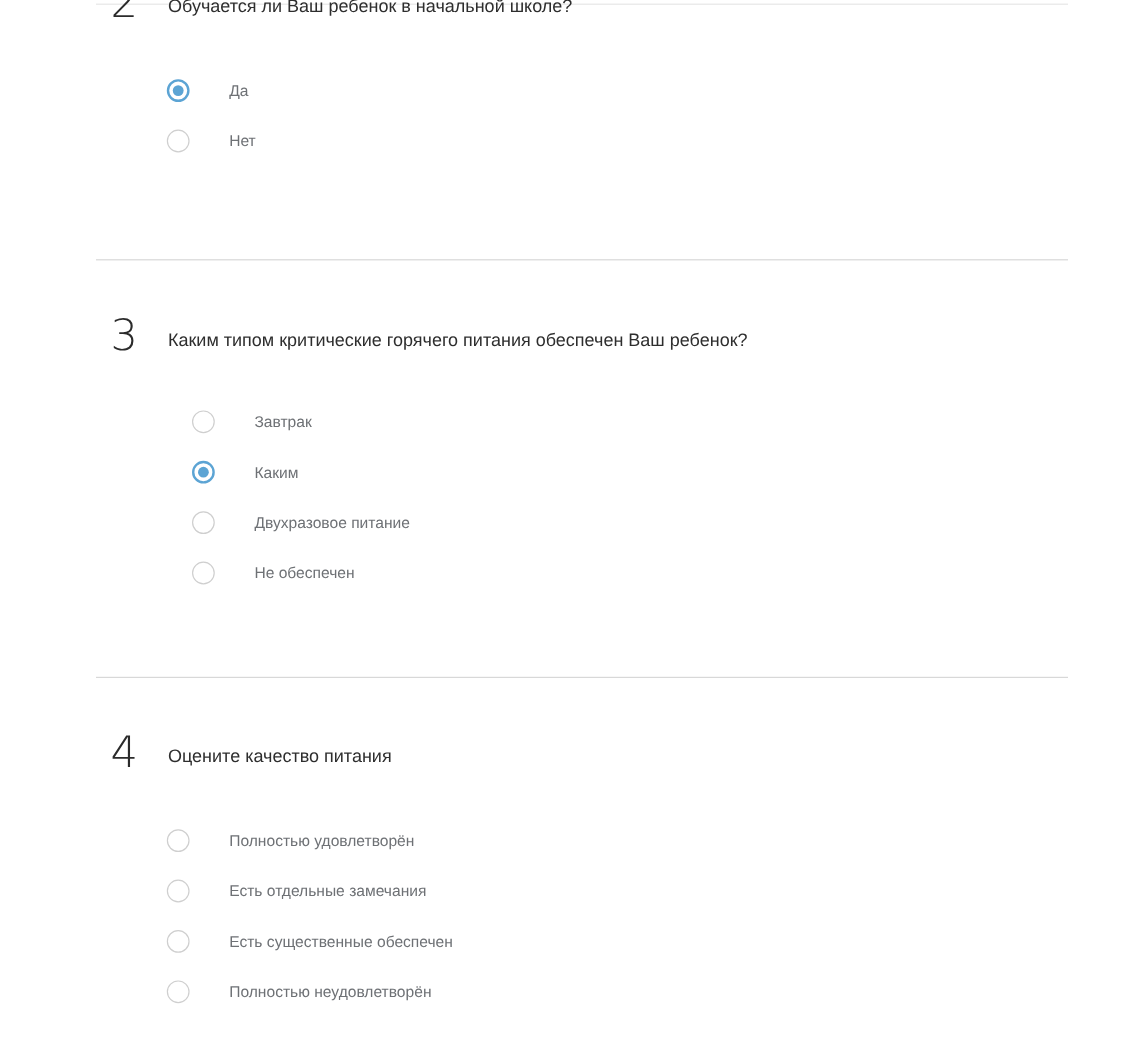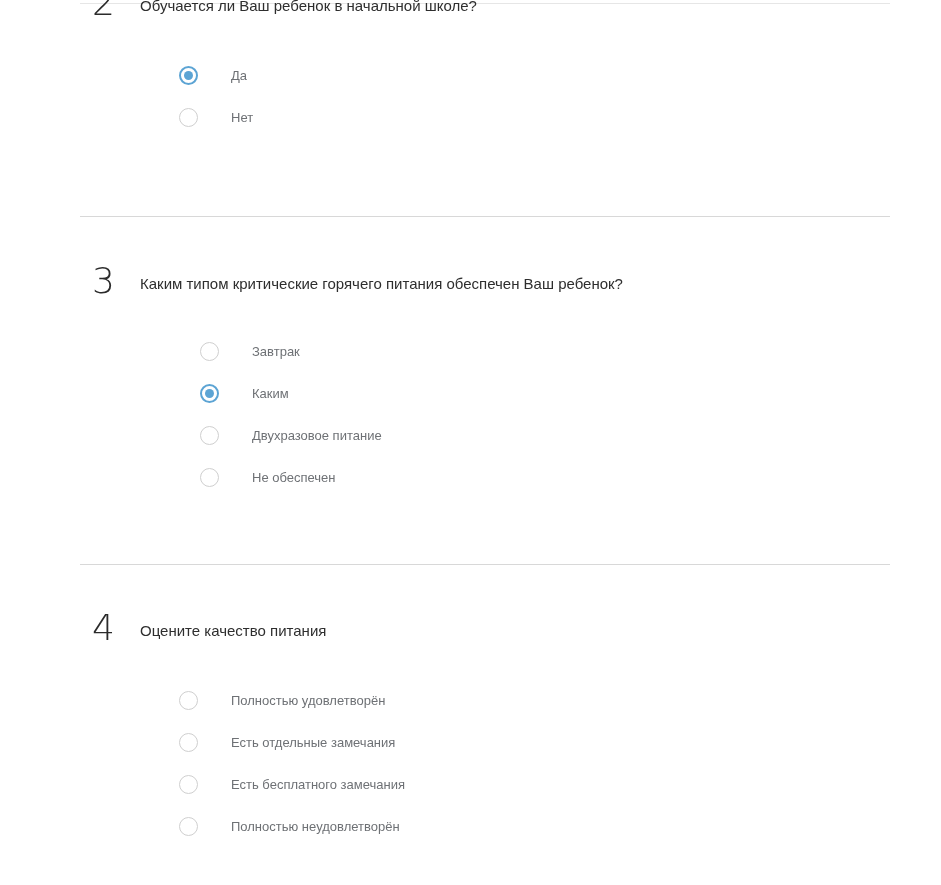--- a/index.html
+++ b/index.html
@@ -62,21 +62,20 @@
     font-size: 15px;
     line-height: 20px;
     font-weight: 400;
     color: #2e2e2e;
     white-space: nowrap;
   }
 
   
   .options {
     position: relative;
-    margin-left: 40px;
   }
   .option {
     position: relative;
     height: 42px;
   }
   .radio {
     position: absolute;
     left: 139px;
     top: 8px;
     width: 19px;
@@ -181,21 +180,21 @@
       <div class="option">
         <span class="radio"></span>
         <span class="opt-label">Полностью удовлетворён</span>
       </div>
       <div class="option">
         <span class="radio"></span>
         <span class="opt-label">Есть отдельные замечания</span>
       </div>
       <div class="option">
         <span class="radio"></span>
-        <span class="opt-label">Есть бесплатного замечания</span>
+        <span class="opt-label">Есть существенные обеспечен</span>
       </div>
       <div class="option">
         <span class="radio"></span>
         <span class="opt-label">Полностью неудовлетворён</span>
       </div>
     </div>
   </div>
 
 </div>
 

